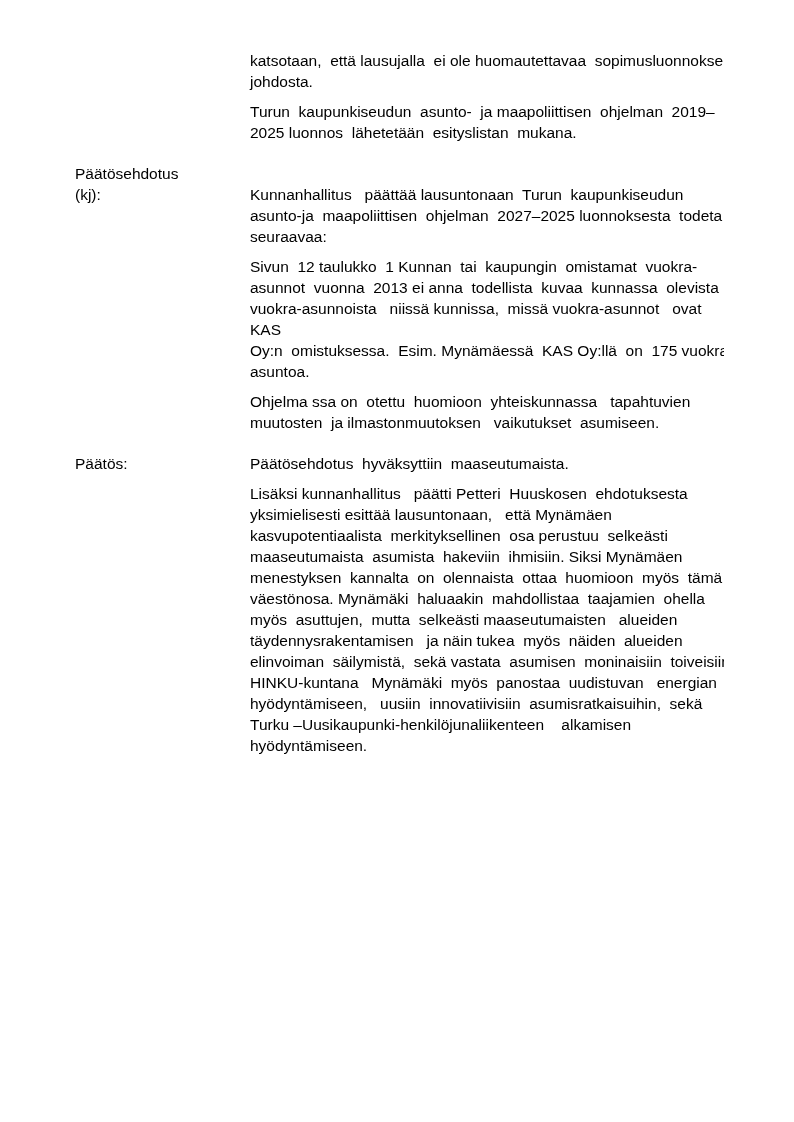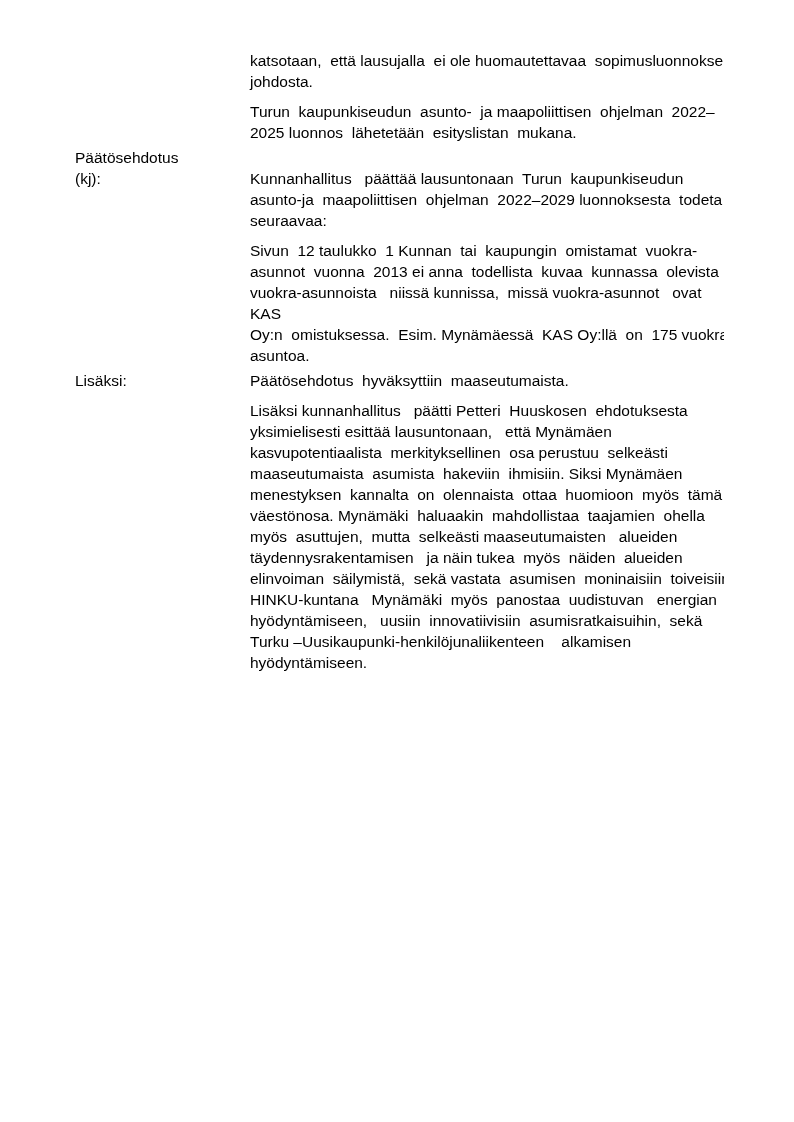--- a/index.html
+++ b/index.html
@@ -23,21 +23,21 @@
     top: 50px;
     left: 75px;
     width: 662px;
   }
   .section {
     display: flex;
     flex-direction: row;
     align-items: flex-start;
   }
   .section + .section {
-    margin-top: 4px;
+    margin-top: 20px;
   }
   .label-col {
     flex: 0 0 175px;
     width: 175px;
     white-space: pre-wrap;
   }
   .body-col {
     flex: 1 1 auto;
     width: 487px;
     max-width: 487px;
@@ -60,42 +60,44 @@
 <body>
 
 <div class="page">
   <div class="content">
 
     <div class="section">
       <div class="label-col"></div>
       <div class="body-col">
         <p class="para">katsotaan,  että lausujalla  ei ole huomautettavaa  sopimusluonnoksen
 johdosta.</p>
-        <p class="para">Turun  kaupunkiseudun  asunto-  ja maapoliittisen  ohjelman  2022–
+        <p class="para">Turun  kaupunkiseudun  asunto-  ja maapoliittisen  ohjelman  2019–
 2025 luonnos  lähetetään  esityslistan  mukana.</p>
       </div>
     </div>
 
     <div class="section">
       <div class="label-col">Päätösehdotus
 (kj):</div>
       <div class="body-col body-offset">
         <p class="para">Kunnanhallitus   päättää lausuntonaan  Turun  kaupunkiseudun
-asunto-ja  maapoliittisen  ohjelman  2022–2029 luonnoksesta  todeta
+asunto-ja  maapoliittisen  ohjelman  2027–2025 luonnoksesta  todeta
 seuraavaa:</p>
         <p class="para">Sivun  12 taulukko  1 Kunnan  tai  kaupungin  omistamat  vuokra-
 asunnot  vuonna  2013 ei anna  todellista  kuvaa  kunnassa  olevista
 vuokra-asunnoista   niissä kunnissa,  missä vuokra-asunnot   ovat  KAS
 Oy:n  omistuksessa.  Esim. Mynämäessä  KAS Oy:llä  on  175 vuokra-
 asuntoa.</p>
+        <p class="para">Ohjelma ssa on  otettu  huomioon  yhteiskunnassa   tapahtuvien
+muutosten  ja ilmastonmuutoksen   vaikutukset  asumiseen.</p>
       </div>
     </div>
 
     <div class="section">
-      <div class="label-col">Lisäksi:</div>
+      <div class="label-col">Päätös:</div>
       <div class="body-col">
         <p class="para">Päätösehdotus  hyväksyttiin  maaseutumaista.</p>
         <p class="para extra-gap">Lisäksi kunnanhallitus   päätti Petteri  Huuskosen  ehdotuksesta
 yksimielisesti esittää lausuntonaan,   että Mynämäen
 kasvupotentiaalista  merkityksellinen  osa perustuu  selkeästi
 maaseutumaista  asumista  hakeviin  ihmisiin. Siksi Mynämäen
 menestyksen  kannalta  on  olennaista  ottaa  huomioon  myös  tämä
 väestönosa. Mynämäki  haluaakin  mahdollistaa  taajamien  ohella
 myös  asuttujen,  mutta  selkeästi maaseutumaisten   alueiden
 täydennysrakentamisen   ja näin tukea  myös  näiden  alueiden

